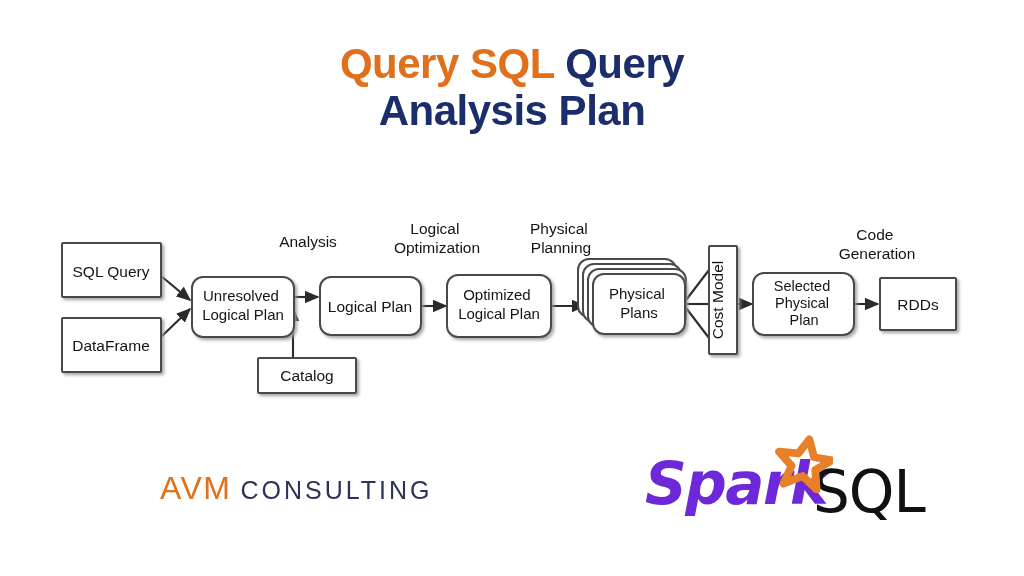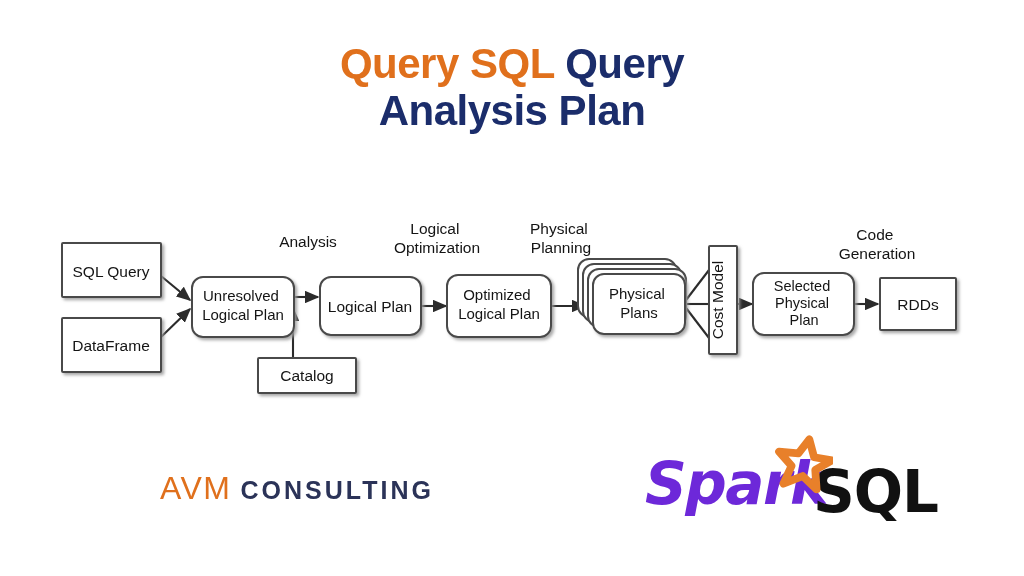--- a/index.html
+++ b/index.html
@@ -54,21 +54,21 @@
   }
   #avm-logo .avm-mark {
     color: #E0701C;
     font-weight: 400;
     letter-spacing: 1.5px;
     font-size: 32px;
     margin-top: 28px;
   }
   #avm-logo .avm-word {
     color: #2B3358;
-    font-weight: 700;
+    font-weight: 400;
     letter-spacing: 3px;
     font-size: 25px;
     margin-left: 9px;
   }
 
   #spark-logo {
     position: absolute;
     left: 645px;
     top: 438px;
     width: 280px;
@@ -83,21 +83,21 @@
     font-weight: bold;
     color: #6d28d9;
     letter-spacing: -1.5px;
     font-family: "DejaVu Sans", sans-serif;
   }
   #spark-logo .sql-word {
     position: absolute;
     left: 168px;
     top: 20px;
     font-size: 58px;
-    font-weight: 700;
+    font-weight: 400;
     color: #111111;
     letter-spacing: -1px;
     font-family: "DejaVu Sans", sans-serif;
   }
   #spark-logo .star-icon {
     position: absolute;
     left: 126px;
     top: -3px;
     width: 62px;
     height: 60px;

